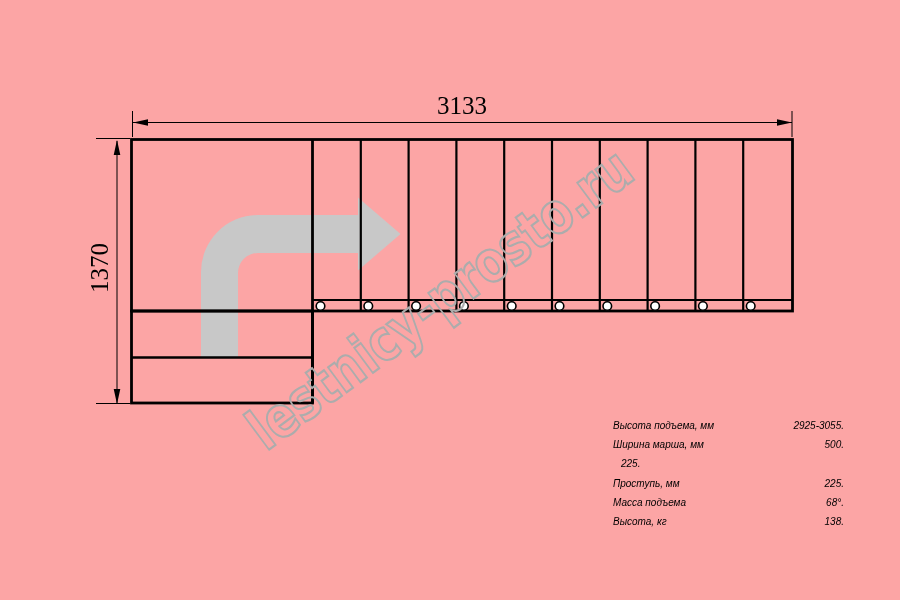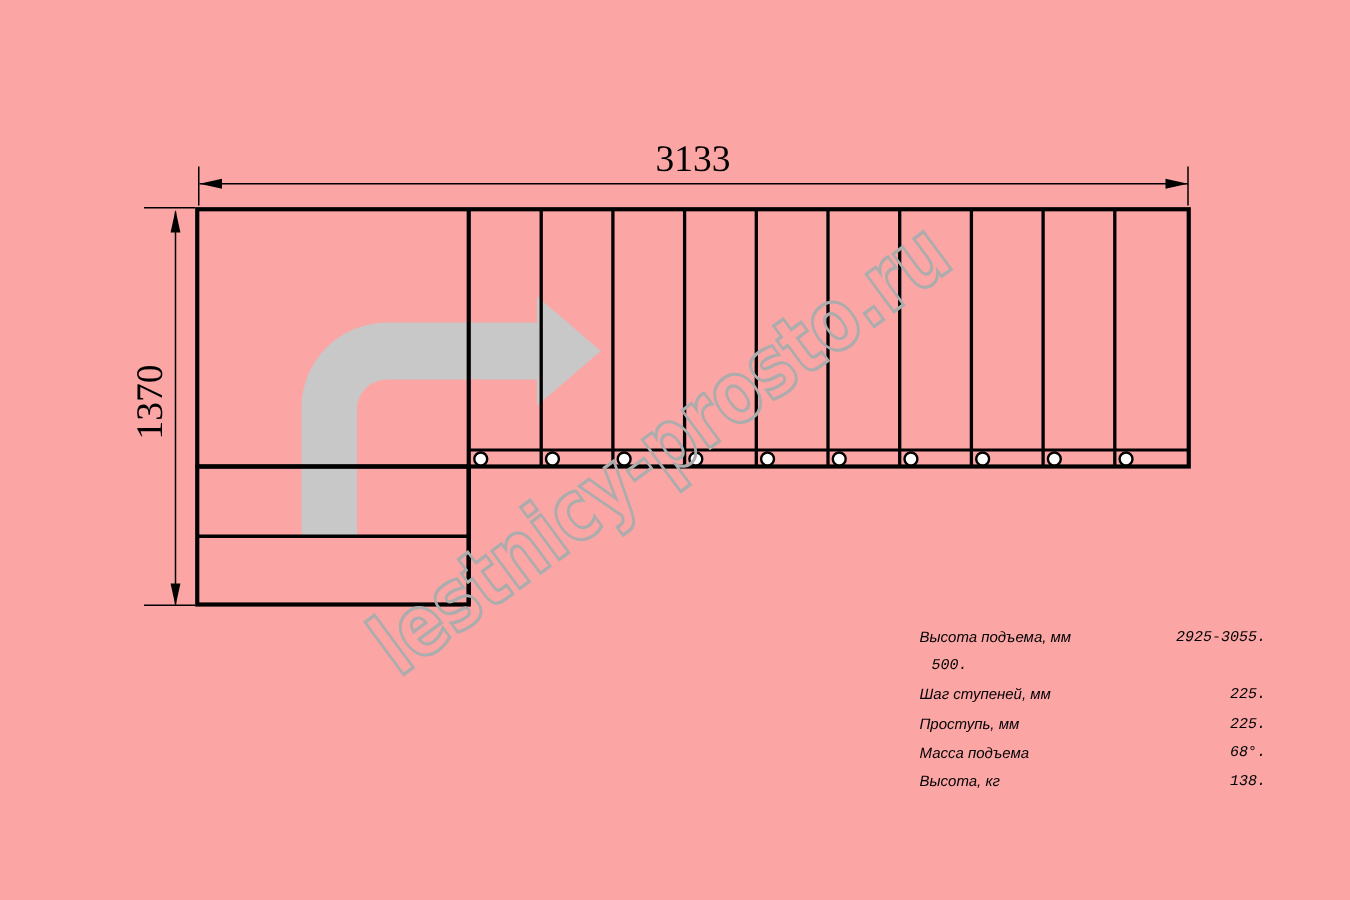--- a/index.html
+++ b/index.html
@@ -14,21 +14,21 @@
   .specs{
     position:absolute;
     left:613px;top:416px;width:231px;
     font-style:italic;
     font-size:10px;
     line-height:19.2px;
     color:#000;
   }
   .spec-row{display:flex;justify-content:space-between;white-space:nowrap;}
   .spec-label{text-align:left;}
-  .spec-value{text-align:center;padding-left:8px;font-family:Liberation Mono, monospace;}
+  .spec-value{text-align:center;padding-left:8px;}
 </style>
 </head>
 <body>
 
 <div id="stage">
 
   <svg id="plan-svg" width="900" height="600" viewBox="0 0 900 600">
 
     <path d="M201,358 V272 A57,57 0 0 1 258,215 H358 V197.5 L400.5,234 L358,270.5 V253 H258 A20,20 0 0 0 238,273 V358 Z" fill="#c8c8c8"></path>
 
@@ -85,24 +85,24 @@
 
     <text transform="translate(266,452) rotate(-36.5)" font-family="DejaVu Sans, Liberation Sans, sans-serif" font-size="57" font-weight="bold" fill="none" stroke="#acacac" stroke-width="2.2" textLength="462" lengthAdjust="spacingAndGlyphs">lestnicy-prosto.ru</text>
   </svg>
 
   <div class="specs">
     <div class="spec-row">
       <span class="spec-label">Высота подъема, мм</span>
       <span class="spec-value">2925-3055.</span>
     </div>
     <div class="spec-row">
+      <span class="spec-label">Ширина марша, мм</span>
       <span class="spec-value">500.</span>
     </div>
     <div class="spec-row">
-      <span class="spec-label">Шаг ступеней, мм</span>
       <span class="spec-value">225.</span>
     </div>
     <div class="spec-row">
       <span class="spec-label">Проступь, мм</span>
       <span class="spec-value">225.</span>
     </div>
     <div class="spec-row">
       <span class="spec-label">Масса подъема</span>
       <span class="spec-value">68°.</span>
     </div>

